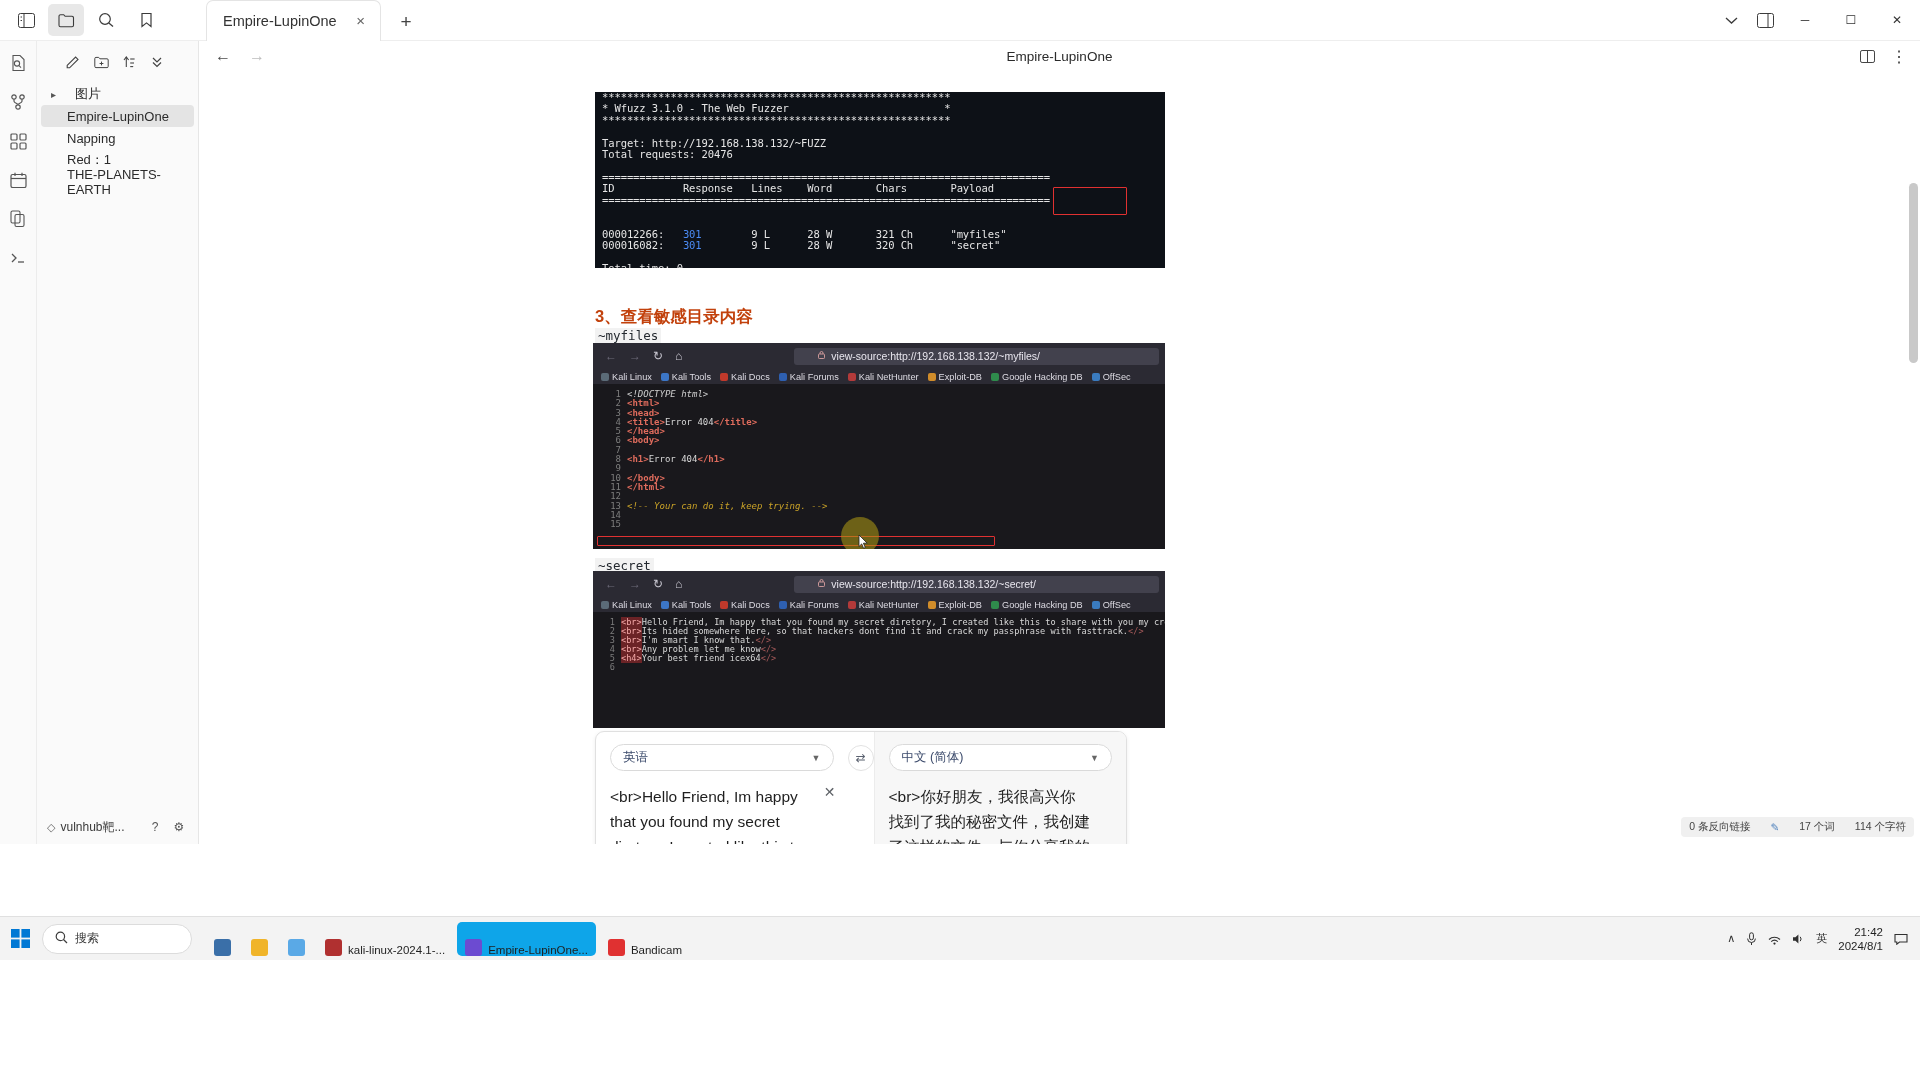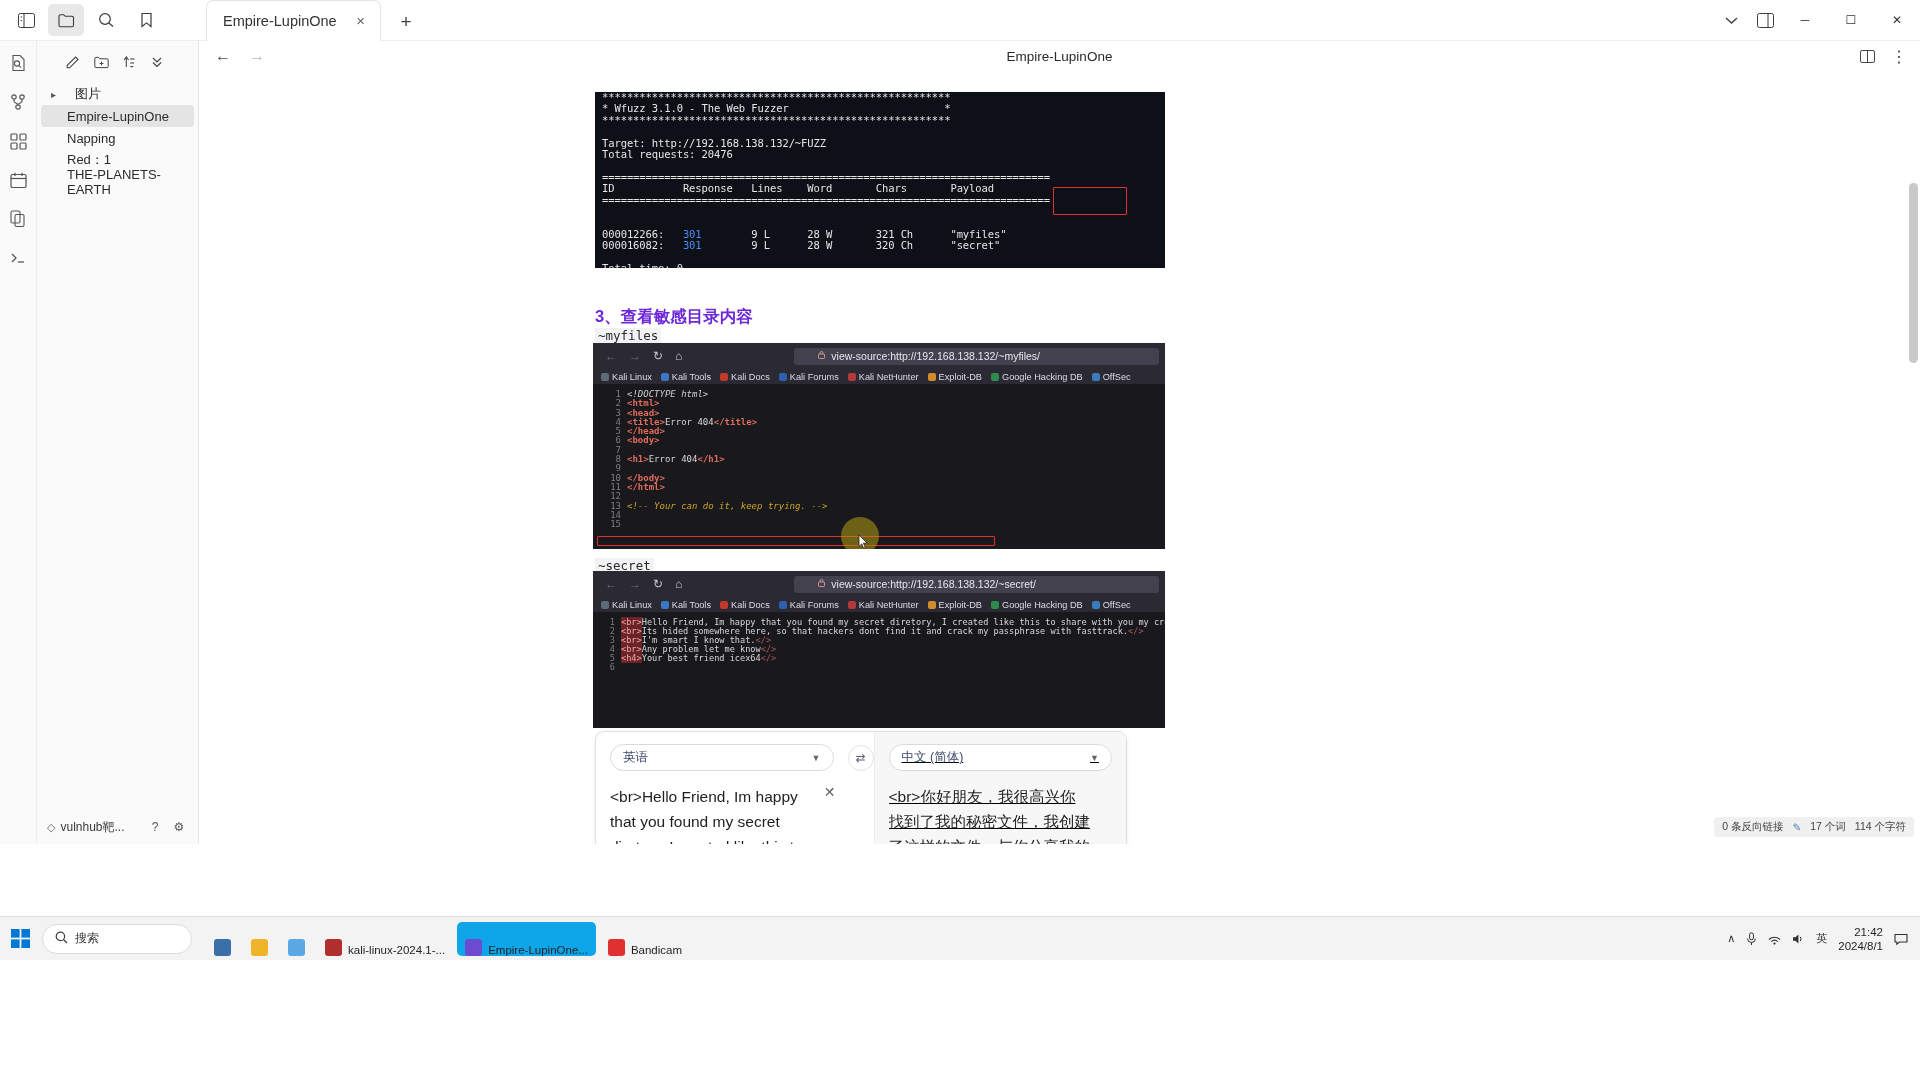--- a/index.html
+++ b/index.html
@@ -114,21 +114,21 @@
   .c-blue { color: #4b8bf4; }
   .c-white { color: #e6e6e6; }
   .hl-box {
     position: absolute; border: 1.6px solid #e03131; border-radius: 1px;
   }
   .hl-payload { left: 854px; top: 116px; width: 74px; height: 28px; }
 
   
   .h-section {
     position: absolute; left: 396px; top: 235px;
-    font-size: 16.5px; font-weight: 700; color: #6d28d9;
+    font-size: 16.5px; font-weight: 700; color: #c2410c;
   }
   .code-label {
     position: absolute; font-family: "DejaVu Sans Mono", monospace;
     font-size: 12.5px; color: #24292f; background: #f2f2f2; padding: 0 3px;
   }
   .lbl-myfiles { left: 396px; top: 257px; }
   .lbl-secret  { left: 396px; top: 487px; }
 
   
   .browser { position: absolute; background: #1c1b22; overflow: hidden; }
@@ -172,42 +172,42 @@
   }
   .cursor-arrow { position: absolute; left: 265px; top: 150px; color: #fff; font-size: 15px; }
 
   
   .tpanel {
     position: absolute; left: 396px; top: 660px; width: 532px; height: 160px;
     background: #fff; border: 1px solid #e0e0e0; border-radius: 9px;
     box-shadow: 0 1px 4px rgba(0,0,0,0.07); display: flex; overflow: hidden;
   }
   .tp-col { flex: 1; padding: 12px 14px 0 14px; position: relative; }
-  .tp-col.right { background: #f7f7f7; border-left: 1px solid #ececec; text-decoration: underline; }
+  .tp-col.right { background: #f7f7f7; border-left: 1px solid #ececec; }
   .tp-sel {
     height: 27px; border: 1px solid #dadada; border-radius: 14px;
     display: flex; align-items: center; justify-content: space-between;
     padding: 0 12px; font-size: 12.5px; color: #3b4a6b; background: #fff;
   }
   .tp-sel .caret { color: #666; font-size: 9px; }
   .tp-swap {
     width: 26px; height: 26px; align-self: flex-start; margin-top: 13px;
     border-radius: 50%; border: 1px solid #e2e2e2; background: #fff;
     display: flex; align-items: center; justify-content: center; color: #5b6270; font-size: 12px;
   }
   .tp-text {
     margin-top: 13px; font-size: 15.5px; line-height: 25px; color: #1f1f1f;
     padding-right: 22px; overflow: hidden;
   }
   .tp-clear { position: absolute; right: 12px; top: 52px; color: #5f6368; font-size: 14px; }
 
   
   .statuspill {
     position: absolute; right: 6px; bottom: 7px; height: 20px;
-    display: flex; align-items: center; gap: 9px;
+    display: flex; align-items: center; gap: 20px;
     background: #f0f0f0; border-radius: 4px; padding: 0 8px;
     font-size: 10.5px; color: #444;
   }
   .statuspill .sp-ico { color: #4a7ebb; }
 
   
   .taskbar {
     position: absolute; left: 0; bottom: 0; width: 1920px; height: 44px;
     background: #f3f3f3; border-top: 1px solid #e0e0e0;
     display: flex; align-items: center;

